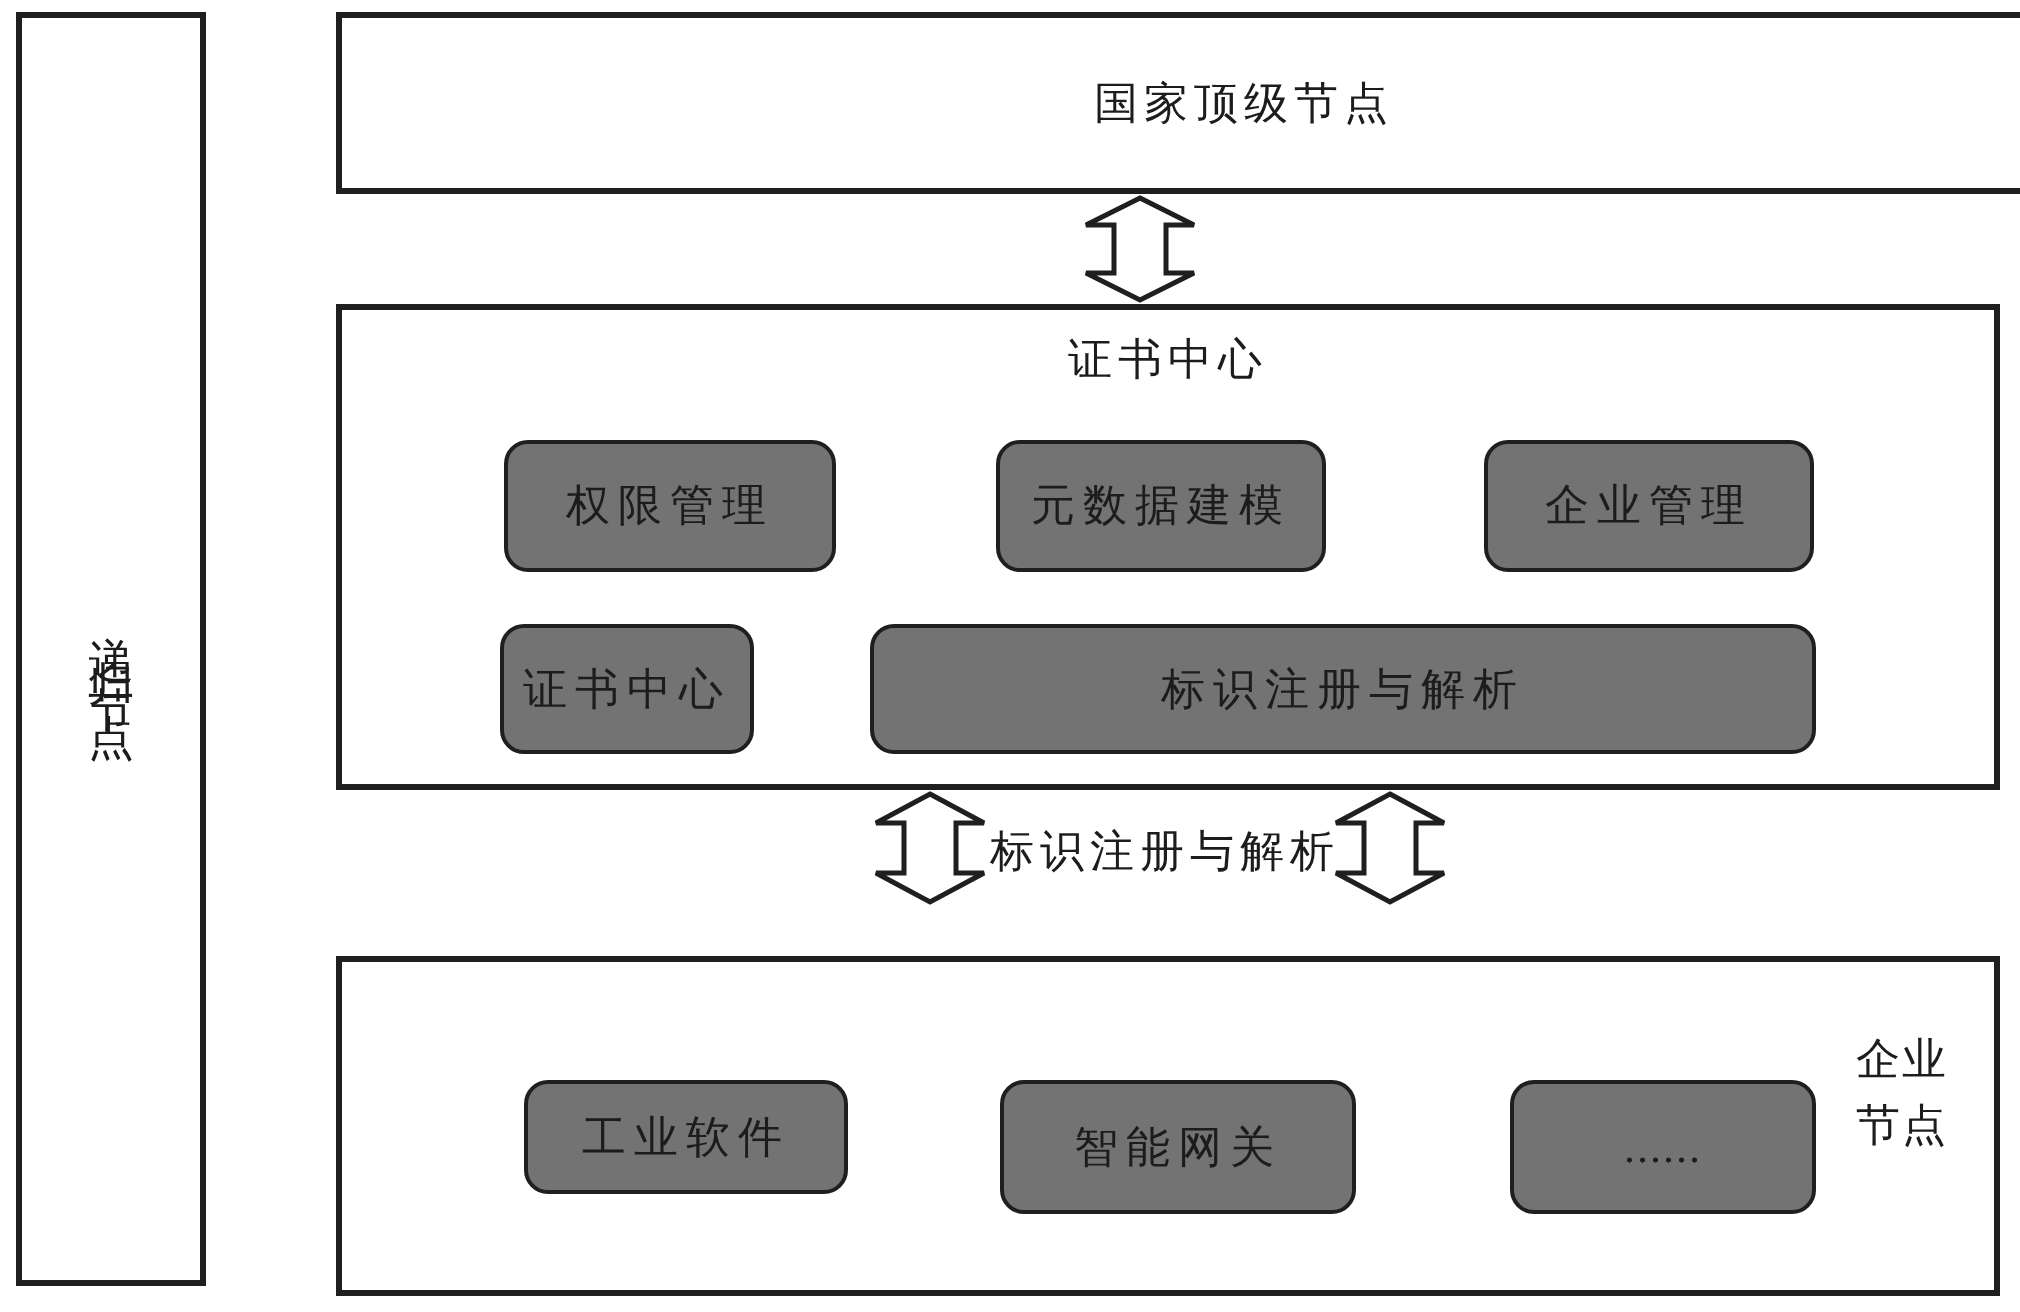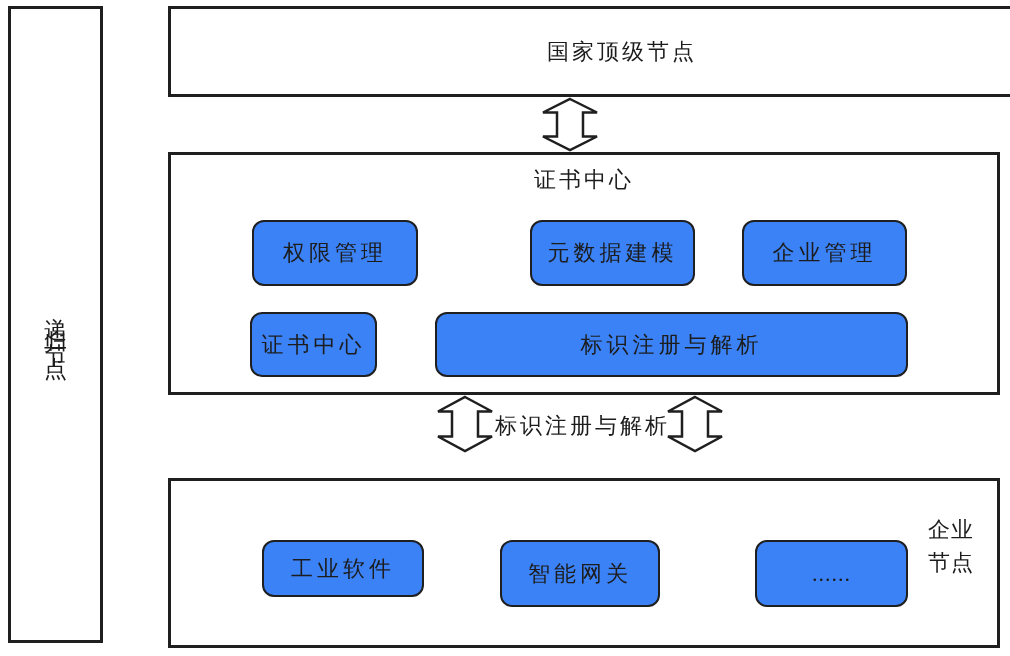--- a/index.html
+++ b/index.html
@@ -15,21 +15,21 @@
     position: absolute;
     box-sizing: border-box;
     border: 3px solid #1f1f1f;
     background: #ffffff;
   }
   .rbox {
     position: absolute;
     box-sizing: border-box;
     border: 2.5px solid #1f1f1f;
     border-radius: 12px;
-    background: #3b82f6;
+    background: #737373;
     display: flex;
     align-items: center;
     justify-content: center;
     font-size: 22px;
     letter-spacing: 4px;
   }
   .label { font-size: 22px; letter-spacing: 3px; }
   .center-text {
     display: flex;
     align-items: center;
@@ -73,21 +73,21 @@
   <svg class="arrow" style="left:541px; top:97px;" width="58" height="55" viewBox="0 0 58 55">
     <polygon points="29,2 56,15.5 42,15.5 42,39.5 56,39.5 29,53 2,39.5 16,39.5 16,15.5 2,15.5" fill="#ffffff" stroke="#1f1f1f" stroke-width="2.5" stroke-linejoin="miter"></polygon>
   </svg>
 
   <div class="box" style="left:168px; top:152px; width:832px; height:243px;"></div>
   <div class="section-title" style="left:168px; top:165px; width:832px;">证书中心</div>
 
   <div class="rbox" style="left:252px; top:220px; width:166px; height:66px;">
     <span>权限管理</span>
   </div>
-  <div class="rbox" style="left:498px; top:220px; width:165px; height:66px;margin-left:32px;">
+  <div class="rbox" style="left:498px; top:220px; width:165px; height:66px;">
     <span>元数据建模</span>
   </div>
   <div class="rbox" style="left:250px; top:312px; width:127px; height:65px;">
     <span>证书中心</span>
   </div>
 
   <div class="rbox" style="left:742px; top:220px; width:165px; height:66px;">
     <span>企业管理</span>
   </div>
   <div class="rbox" style="left:435px; top:312px; width:473px; height:65px;">
@@ -103,20 +103,20 @@
   </svg>
 
   <div class="box" style="left:168px; top:478px; width:832px; height:170px;"></div>
 
 
   <div class="two-line" style="left:928px; top:513px;">企业节点</div>
 
   <div class="rbox" style="left:262px; top:540px; width:162px; height:57px;">
     <span>工业软件</span>
   </div>
-  <div class="rbox" style="left:500px; top:540px; width:160px; height:67px;">
+  <div class="rbox" style="left:500px; top:540px; width:178px; height:67px;">
     <span>智能网关</span>
   </div>
   <div class="rbox" style="left:755px; top:540px; width:153px; height:67px; letter-spacing:1px;">
     <span>......</span>
   </div>
 
 </div>
 
 </body></html>

